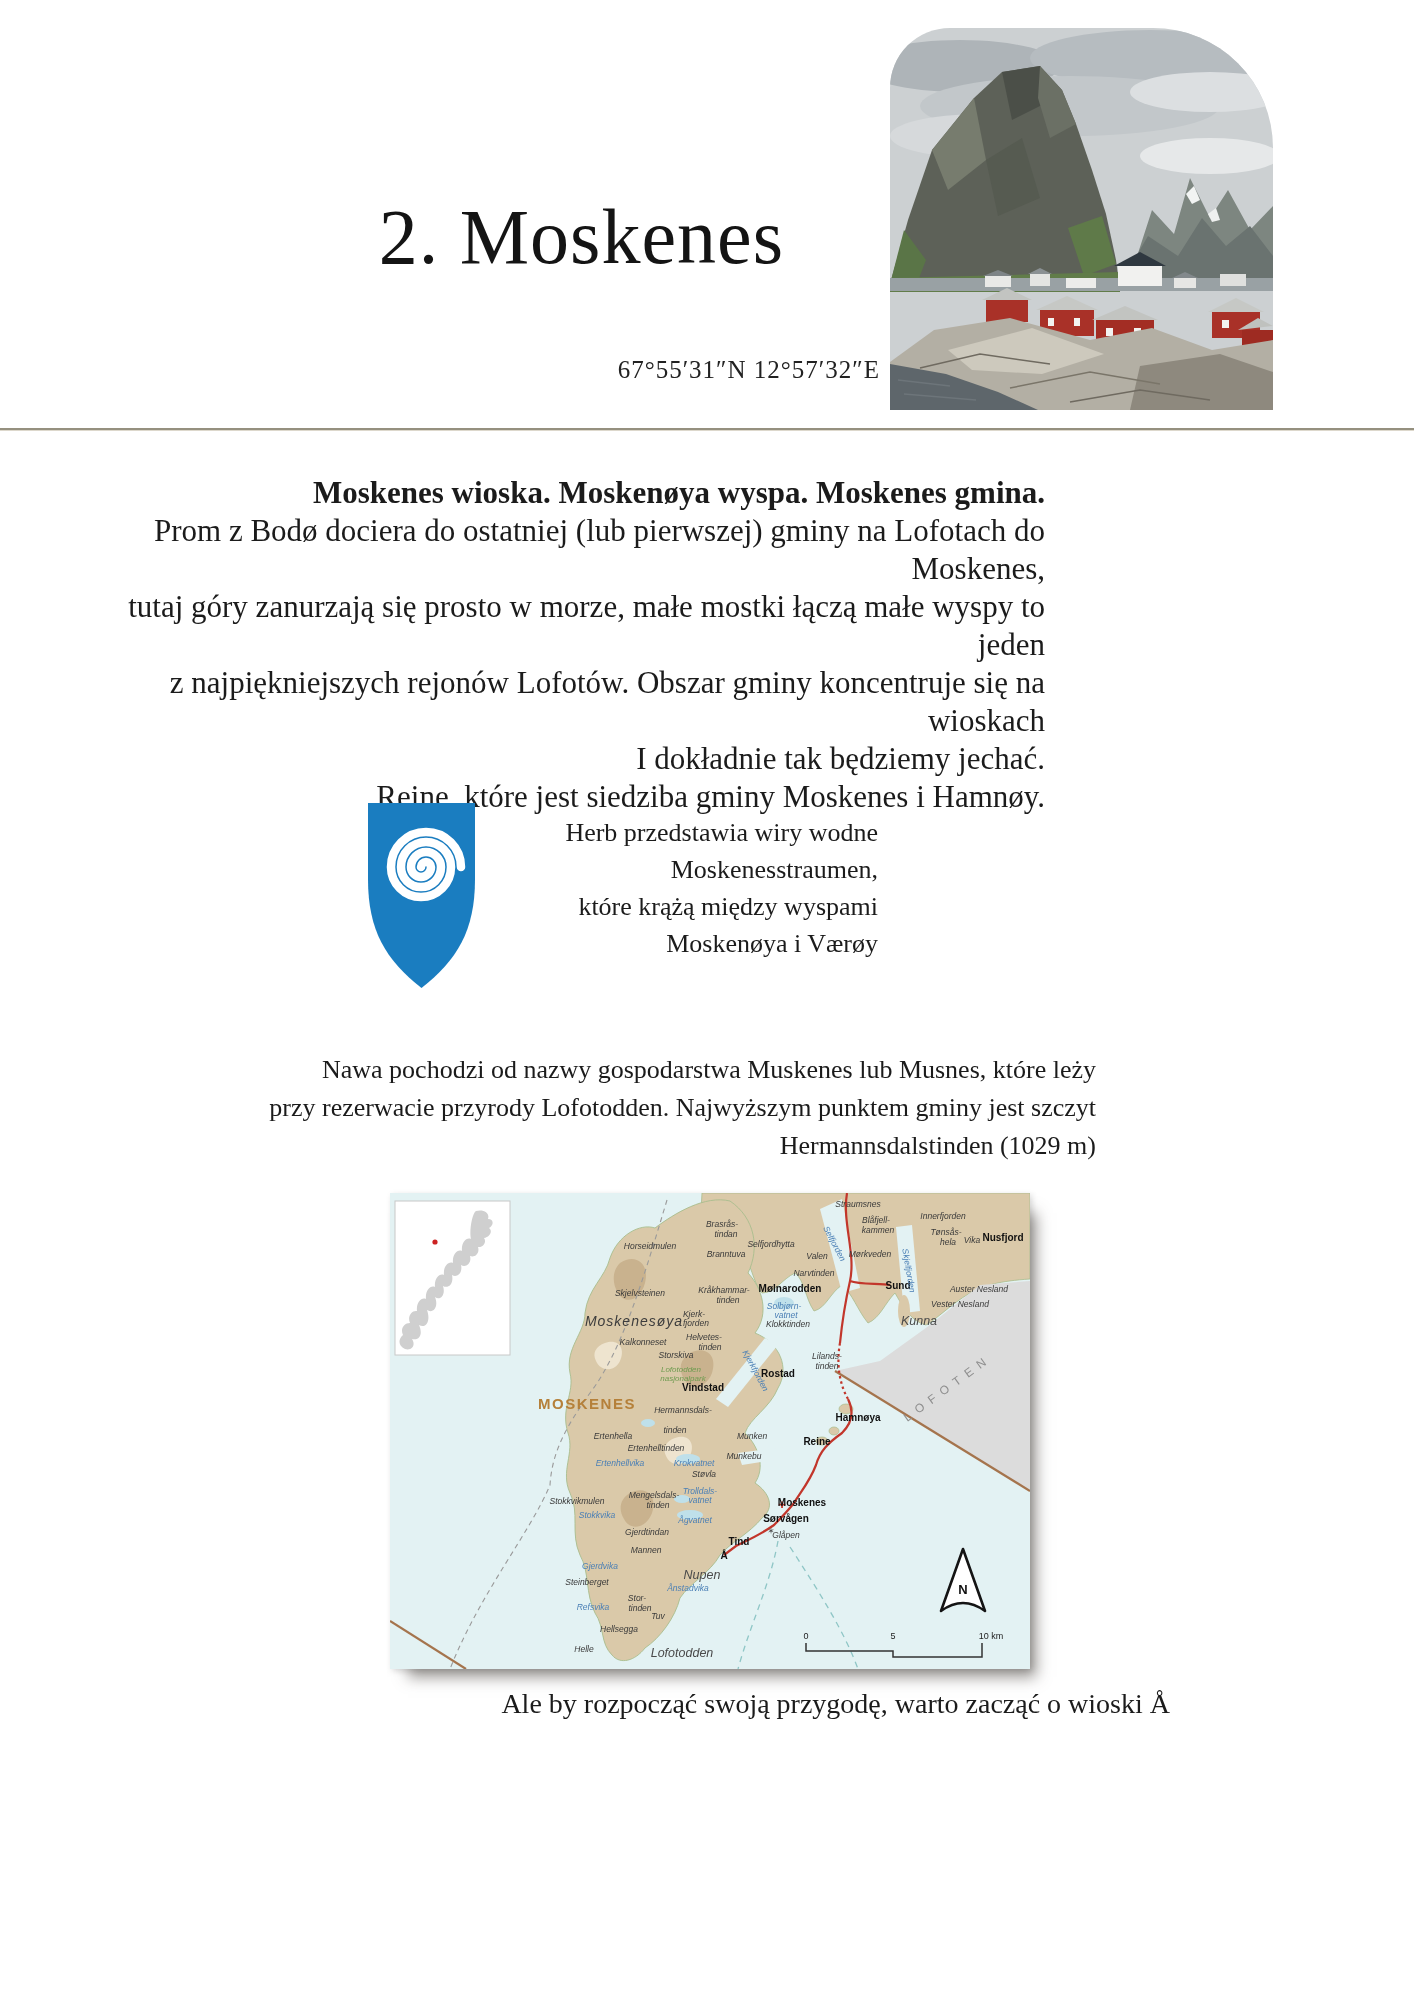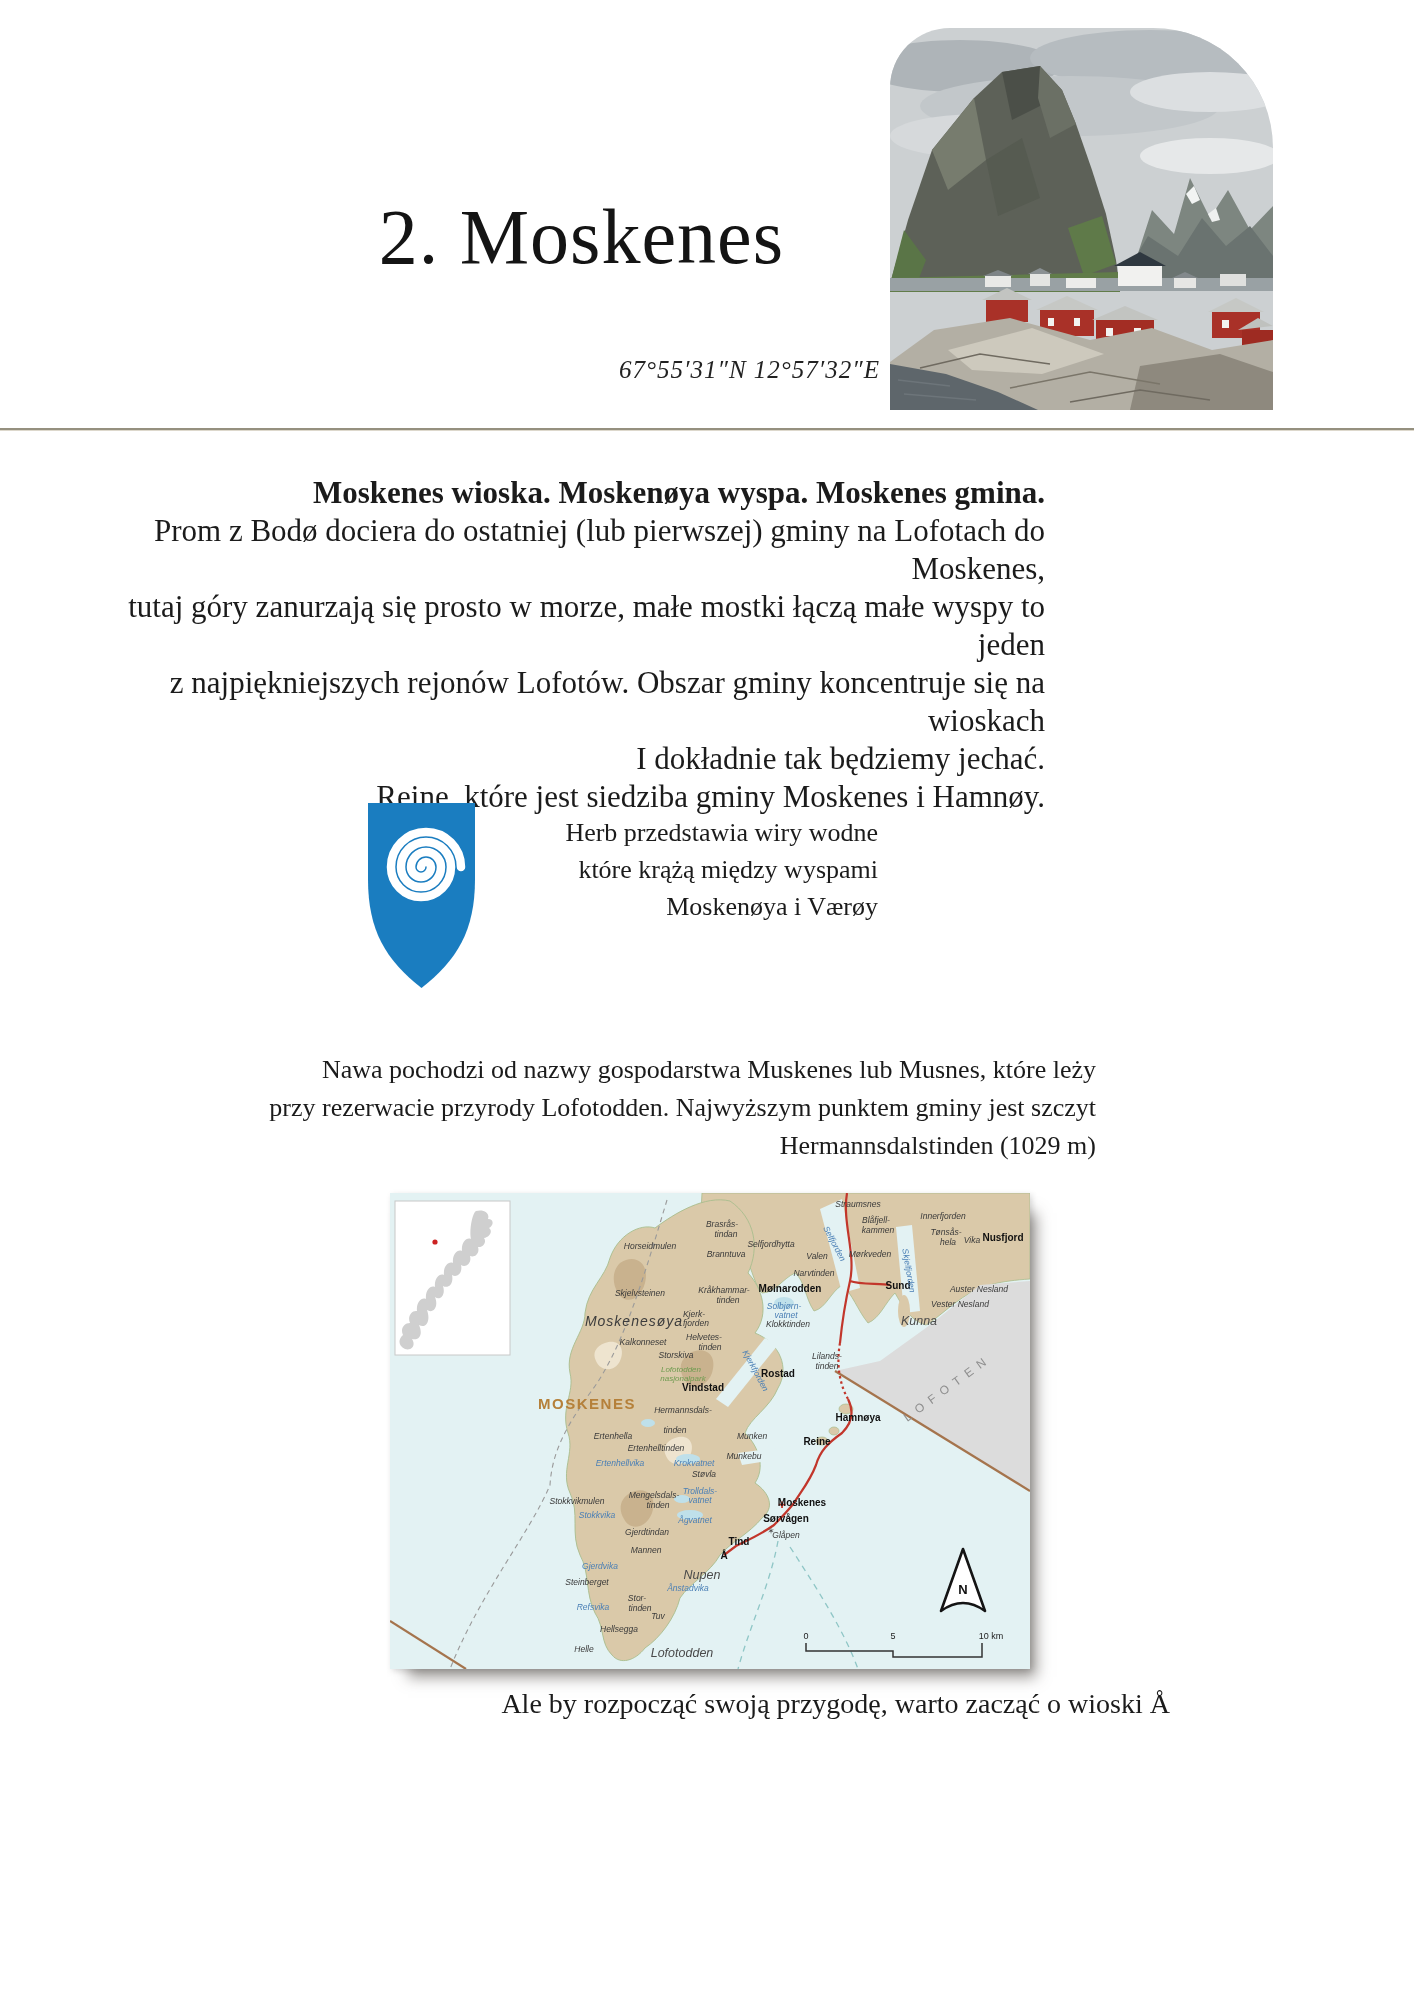--- a/index.html
+++ b/index.html
@@ -2,21 +2,21 @@
 <html><head>
 <meta charset="utf-8">
 <style>
   html,body{margin:0;padding:0;background:#ffffff;}
   body{width:1414px;height:2000px;position:relative;overflow:hidden;
        font-family:"Liberation Serif","DejaVu Serif",serif;color:#1b1b1b;}
   .abs{position:absolute;}
   .center{text-align:right;}
   
   .title{left:60px;top:196px;width:724px;font-size:78px;letter-spacing:1px;color:#141414;line-height:1.05;}
-  .coords{left:60px;top:356px;width:820px;font-size:25px;letter-spacing:1px;color:#222;font-style:italic;}
+  .coords{left:60px;top:356px;width:820px;font-size:25px;letter-spacing:1px;color:#222;}
   
   .photo{left:890px;top:28px;width:383px;height:382px;border-radius:60px 120px 0 0;overflow:hidden;}
   .photo svg{display:block;}
   
   .divider{left:0;top:428px;width:1414px;height:0;border-top:2px solid #95907f;border-bottom:1px solid #ddd8cc;}
   
   .para1{left:80px;top:474px;width:965px;font-size:31px;line-height:38px;}
   .para1 .lead{font-weight:bold;}
   .herbtext{left:478px;top:814px;width:400px;font-size:26px;line-height:37px;}
   .para2{left:136px;top:1051px;width:960px;font-size:26px;line-height:38px;}
@@ -137,20 +137,21 @@
 
 <div class="abs coa">
   <svg width="107" height="185" viewBox="0 0 107 185">
     <path d="M0,0 H107 V76 C107,128 89,157 53.5,185 C18,157 0,128 0,76 Z" fill="#1a7dc0"></path>
     <path d="M53,64 a5,5 0 0 1 10,0 a10,10 0 0 1 -20,0 a15,15 0 0 1 30,0 a20,20 0 0 1 -40,0 a25,25 0 0 1 50,0 a30,30 0 0 1 -60,0 a35,35 0 0 1 70,0" fill="none" stroke="#ffffff" stroke-width="8.5" stroke-linecap="round"></path>
   </svg>
 </div>
 
 <div class="abs center herbtext">
   <div>Herb przedstawia wiry wodne</div>
+  <div>Moskenesstraumen,</div>
   <div>które krążą między wyspami</div>
   <div>Moskenøya  i Værøy</div>
 </div>
 
 <div class="abs center para2">
   <div>Nawa pochodzi od nazwy gospodarstwa Muskenes lub Musnes, które leży</div>
   <div>przy rezerwacie przyrody Lofotodden. Najwyższym punktem gminy jest szczyt</div>
   <div>Hermannsdalstinden (1029 m)</div>
 </div>
 

